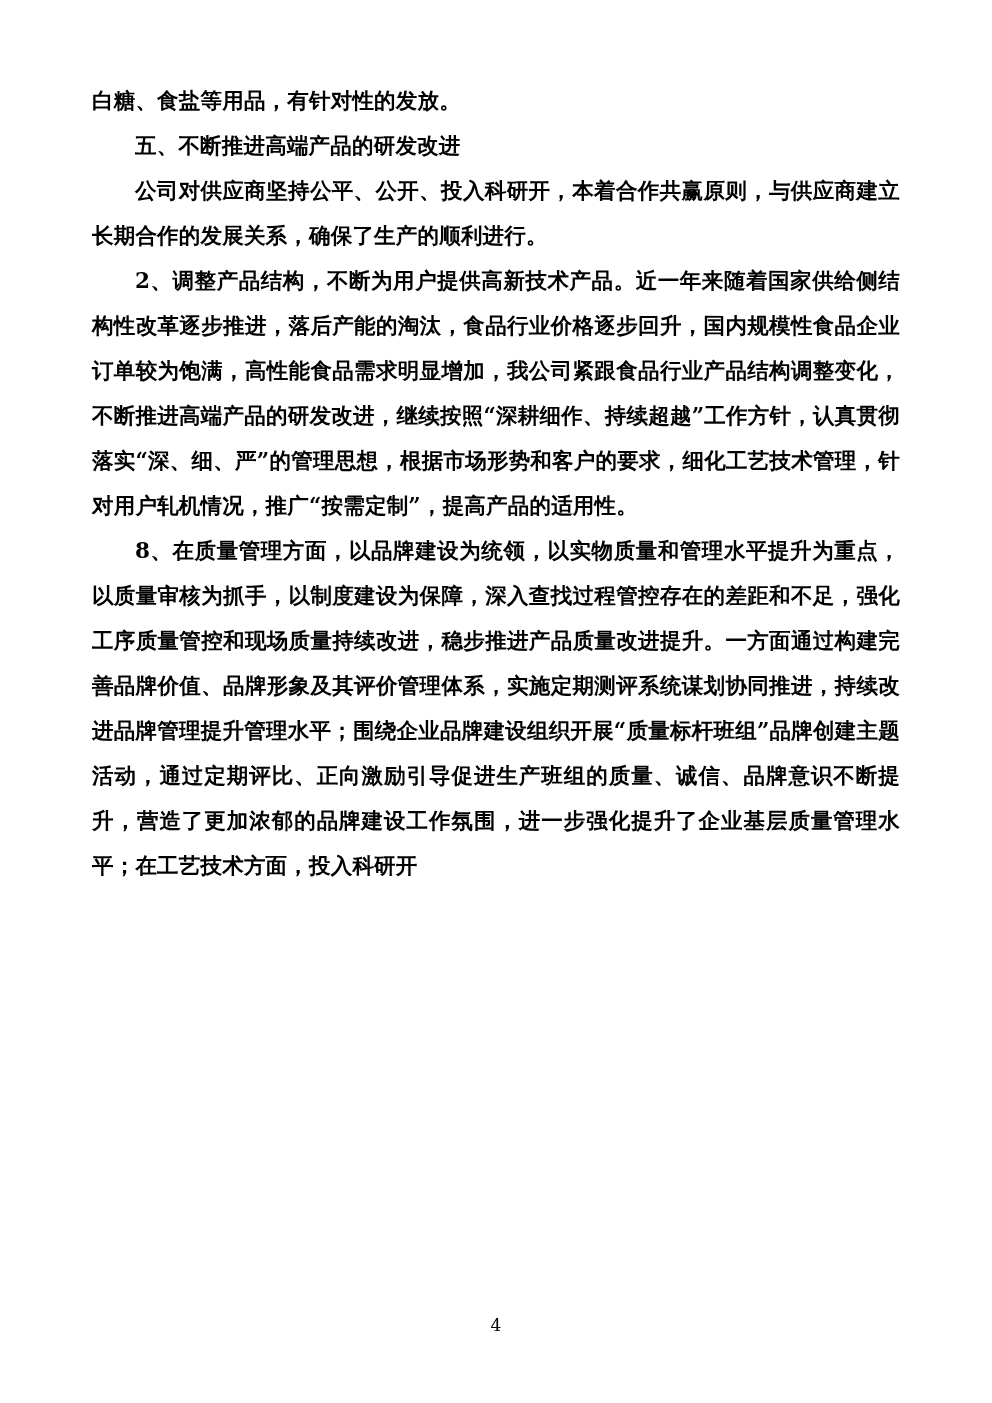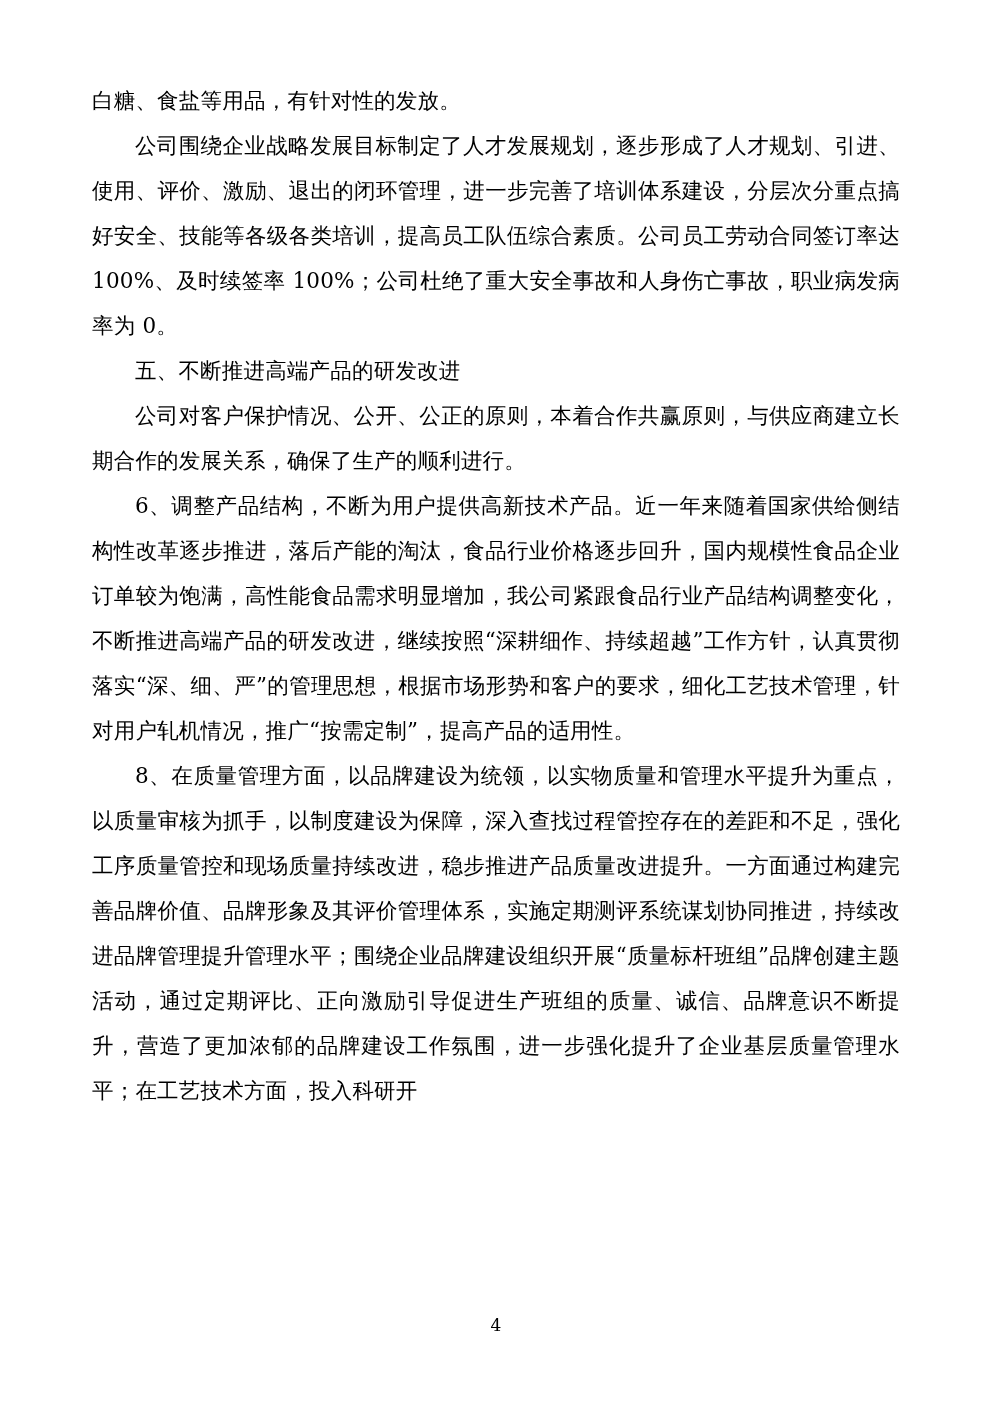--- a/index.html
+++ b/index.html
@@ -21,20 +21,21 @@
     height: 1403px;
     padding: 78px 92px 40px 92px;
     position: relative;
   }
   .body-text {
     font-size: 21.5px;
     line-height: 45px;
     text-align: justify;
     text-justify: inter-ideograph;
     letter-spacing: 0.2px;
+    font-weight: bold;
   }
   .para {
     margin: 0;
     text-indent: 2em;
   }
   .para.first-line-flush {
     text-indent: 0;
   }
   .page-number {
     position: absolute;
@@ -45,20 +46,19 @@
     font-size: 17px;
     font-family: "DejaVu Serif", "Liberation Serif", serif;
   }
 </style>
 </head>
 <body>
 
 <div class="page">
   <div class="body-text">
     <p class="para first-line-flush">白糖、食盐等用品，有针对性的发放。</p>
-    <p class="para">公司围绕企业战略发展目标制定了人才发展规划，逐步形成了人才规划、引进、使用、评价、激励、退出的闭环管理，进一步完善了培训体系建设，分层次分重点搞好安全、技能等各级各类培训，提高员工队伍综合素质。公司员工劳动合同签订率达 100%、及时续签率 100%；公司杜绝了重大安全事故和人身伤亡事故，职业病发病率为 0。</p>
     <p class="para">五、不断推进高端产品的研发改进</p>
-    <p class="para">公司对客户保护情况、公开、公正的原则，本着合作共赢原则，与供应商建立长期合作的发展关系，确保了生产的顺利进行。</p>
-    <p class="para">6、调整产品结构，不断为用户提供高新技术产品。近一年来随着国家供给侧结构性改革逐步推进，落后产能的淘汰，食品行业价格逐步回升，国内规模性食品企业订单较为饱满，高性能食品需求明显增加，我公司紧跟食品行业产品结构调整变化，不断推进高端产品的研发改进，继续按照“深耕细作、持续超越”工作方针，认真贯彻落实“深、细、严”的管理思想，根据市场形势和客户的要求，细化工艺技术管理，针对用户轧机情况，推广“按需定制”，提高产品的适用性。</p>
+    <p class="para">公司对供应商坚持公平、公开、投入科研开，本着合作共赢原则，与供应商建立长期合作的发展关系，确保了生产的顺利进行。</p>
+    <p class="para">2、调整产品结构，不断为用户提供高新技术产品。近一年来随着国家供给侧结构性改革逐步推进，落后产能的淘汰，食品行业价格逐步回升，国内规模性食品企业订单较为饱满，高性能食品需求明显增加，我公司紧跟食品行业产品结构调整变化，不断推进高端产品的研发改进，继续按照“深耕细作、持续超越”工作方针，认真贯彻落实“深、细、严”的管理思想，根据市场形势和客户的要求，细化工艺技术管理，针对用户轧机情况，推广“按需定制”，提高产品的适用性。</p>
     <p class="para">8、在质量管理方面，以品牌建设为统领，以实物质量和管理水平提升为重点，以质量审核为抓手，以制度建设为保障，深入查找过程管控存在的差距和不足，强化工序质量管控和现场质量持续改进，稳步推进产品质量改进提升。一方面通过构建完善品牌价值、品牌形象及其评价管理体系，实施定期测评系统谋划协同推进，持续改进品牌管理提升管理水平；围绕企业品牌建设组织开展“质量标杆班组”品牌创建主题活动，通过定期评比、正向激励引导促进生产班组的质量、诚信、品牌意识不断提升，营造了更加浓郁的品牌建设工作氛围，进一步强化提升了企业基层质量管理水平；在工艺技术方面，投入科研开</p>
   </div>
   <div class="page-number">4</div>
 </div>
 
 </body></html>

